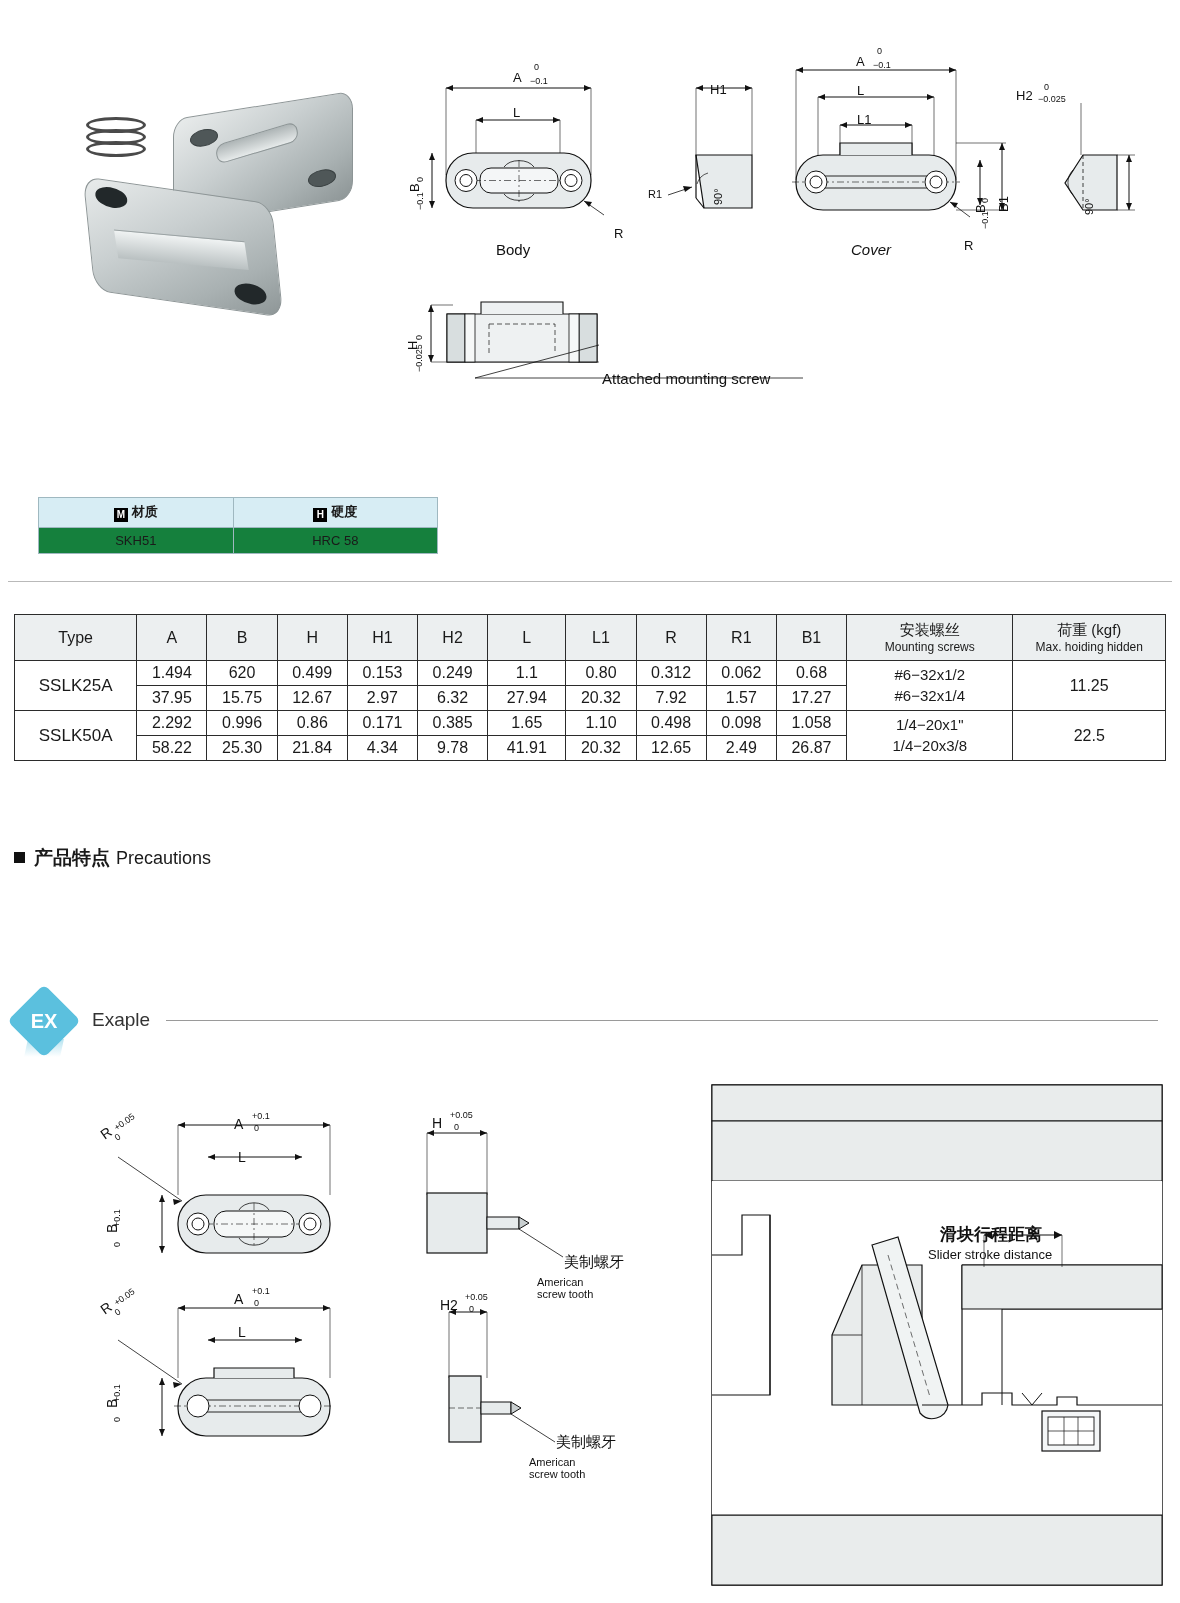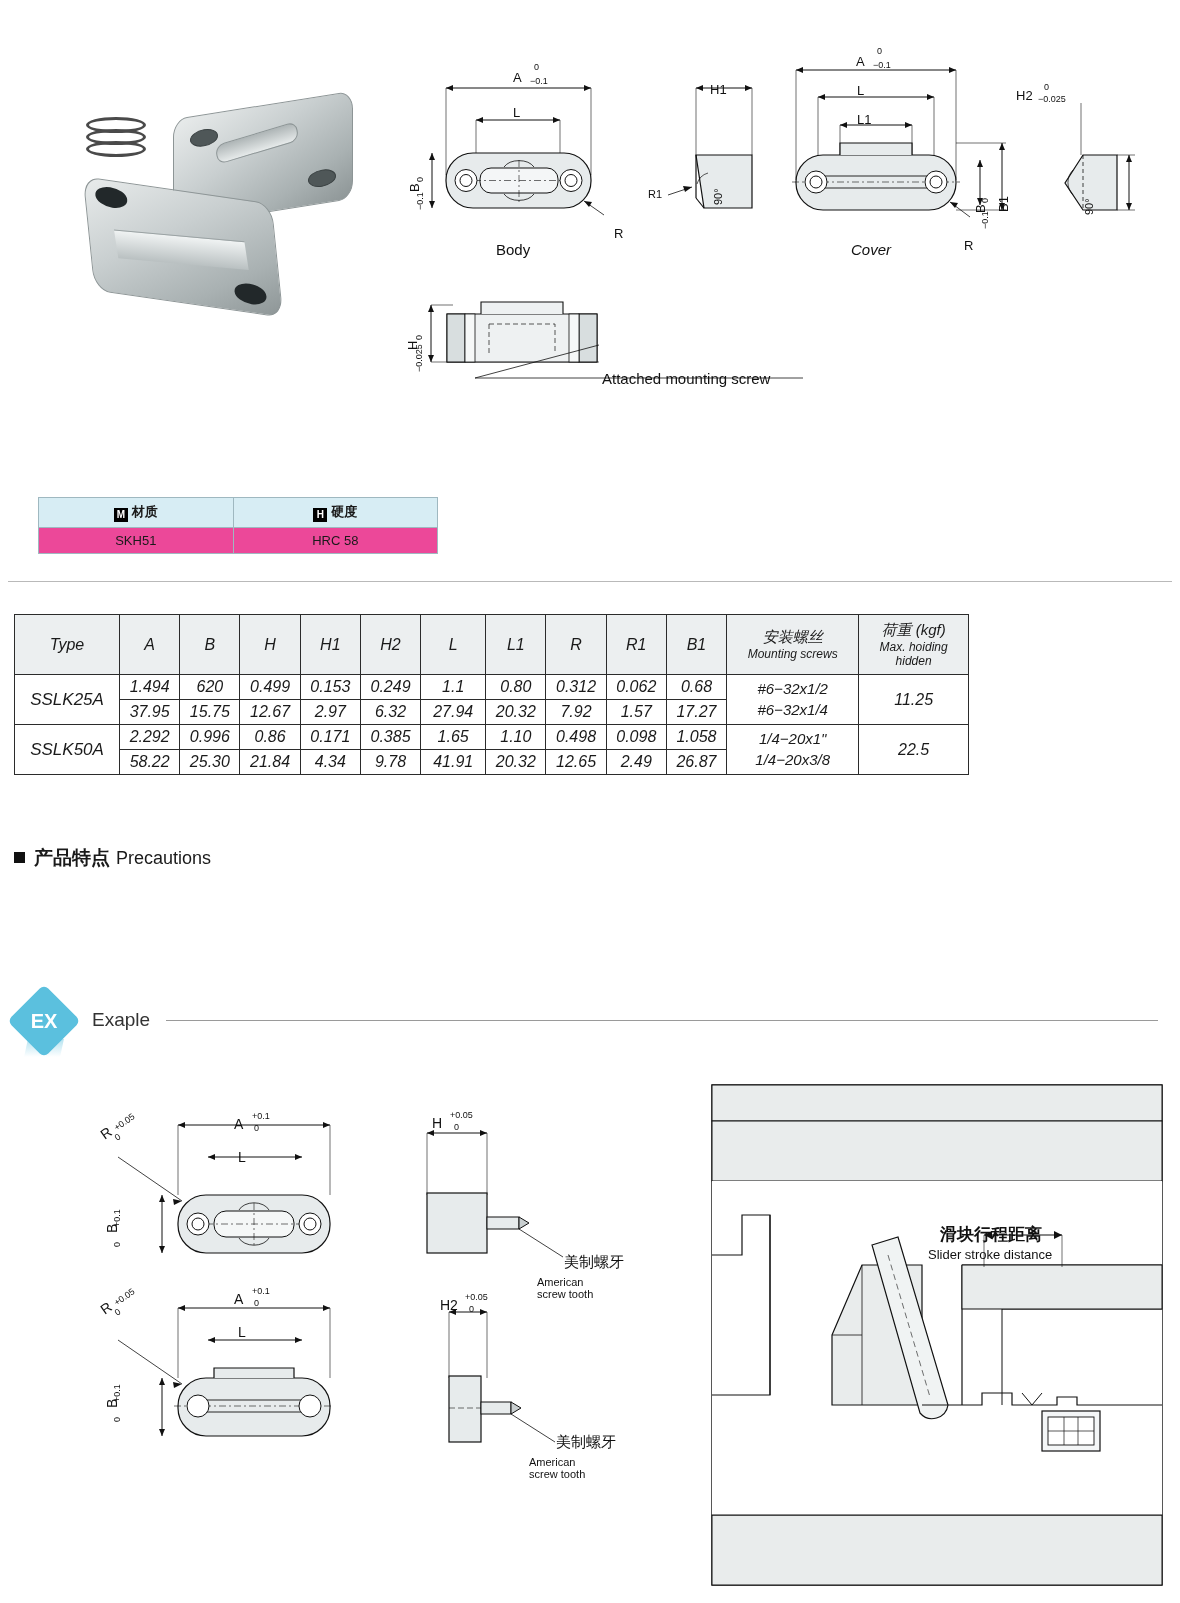--- a/index.html
+++ b/index.html
@@ -80,31 +80,31 @@
   
   .mat-table {
     position:absolute; left:30px; top:497px; width:400px;
     border-collapse:collapse; font-size:13px;
   }
   .mat-table th {
     background:#d7edf4; border:1px solid #9fb8c0; font-weight:bold;
     padding:5px 0; text-align:center;
   }
   .mat-table td {
-    border:1px solid #9fb8c0; padding:5px 0; text-align:center; background:#ec4899;
+    border:1px solid #9fb8c0; padding:5px 0; text-align:center; background:#15803d;
   }
   .sq {
     display:inline-block; width:14px; height:14px; background:#000; color:#fff;
     font-size:10px; line-height:14px; text-align:center; font-weight:bold;
     vertical-align:-2px; margin-right:4px;
   }
 
   
   .spec-wrap { position:absolute; left:14px; top:614px; width:1152px; }
-  table.spec { border-collapse:collapse; width:955px; font-size:16px;font-style:italic; }
+  table.spec { border-collapse:collapse; width:1152px; font-size:16px; }
   table.spec th, table.spec td {
     border:1px solid #2b2b2b; text-align:center; padding:3px 2px;
   }
   table.spec thead th { background:#eceff0; font-weight:normal; padding:6px 2px; }
   table.spec thead th .cn { font-size:15px; display:block; }
   table.spec thead th .en { font-size:12px; display:block; }
   table.spec td.type { font-size:17px;margin-top:32px; }
   table.spec td.screws { font-size:15px; line-height:1.35; }
   table.spec td.w { font-size:16px; }
 

